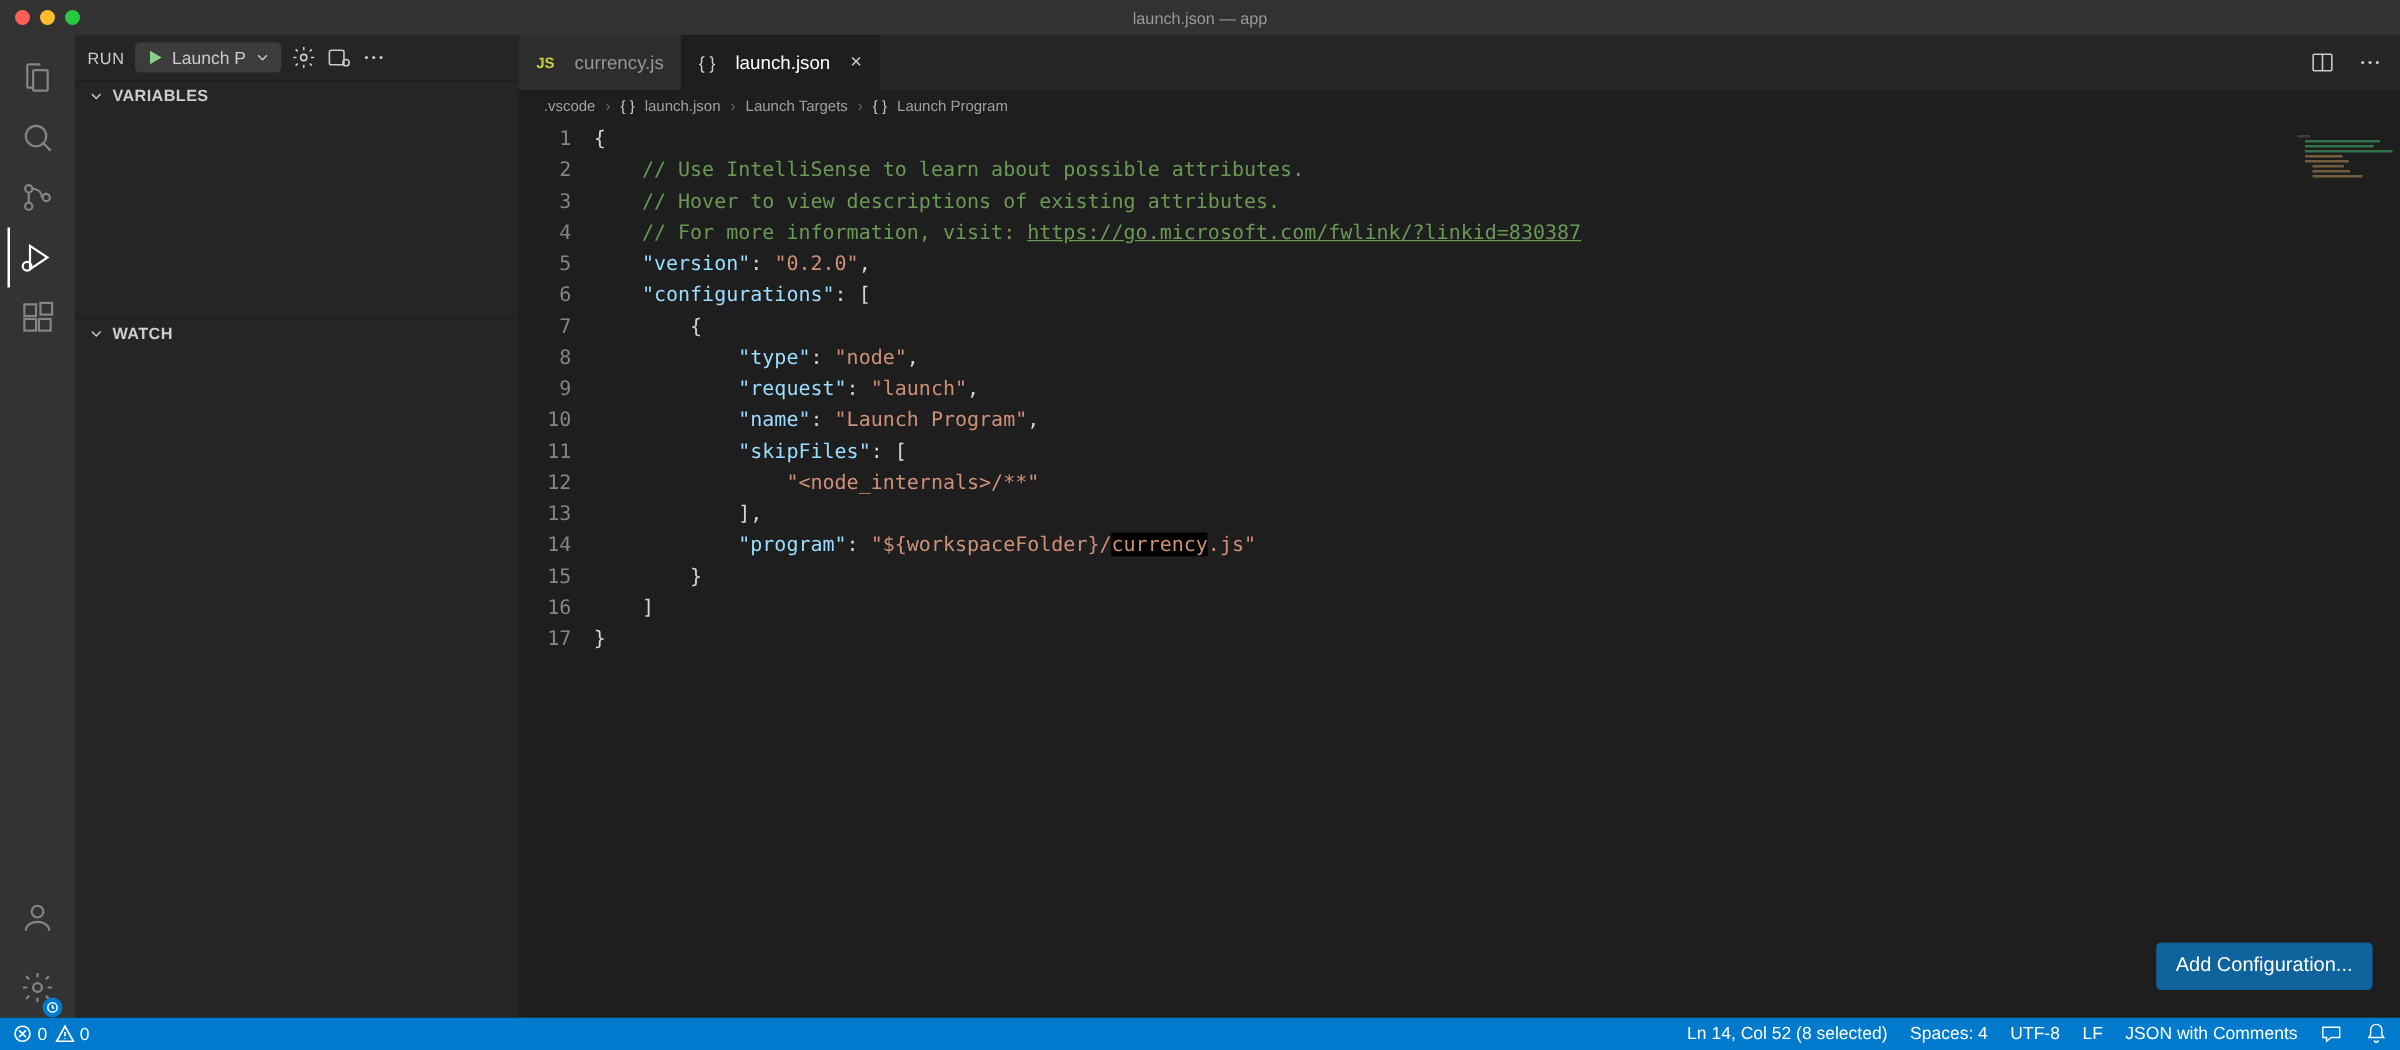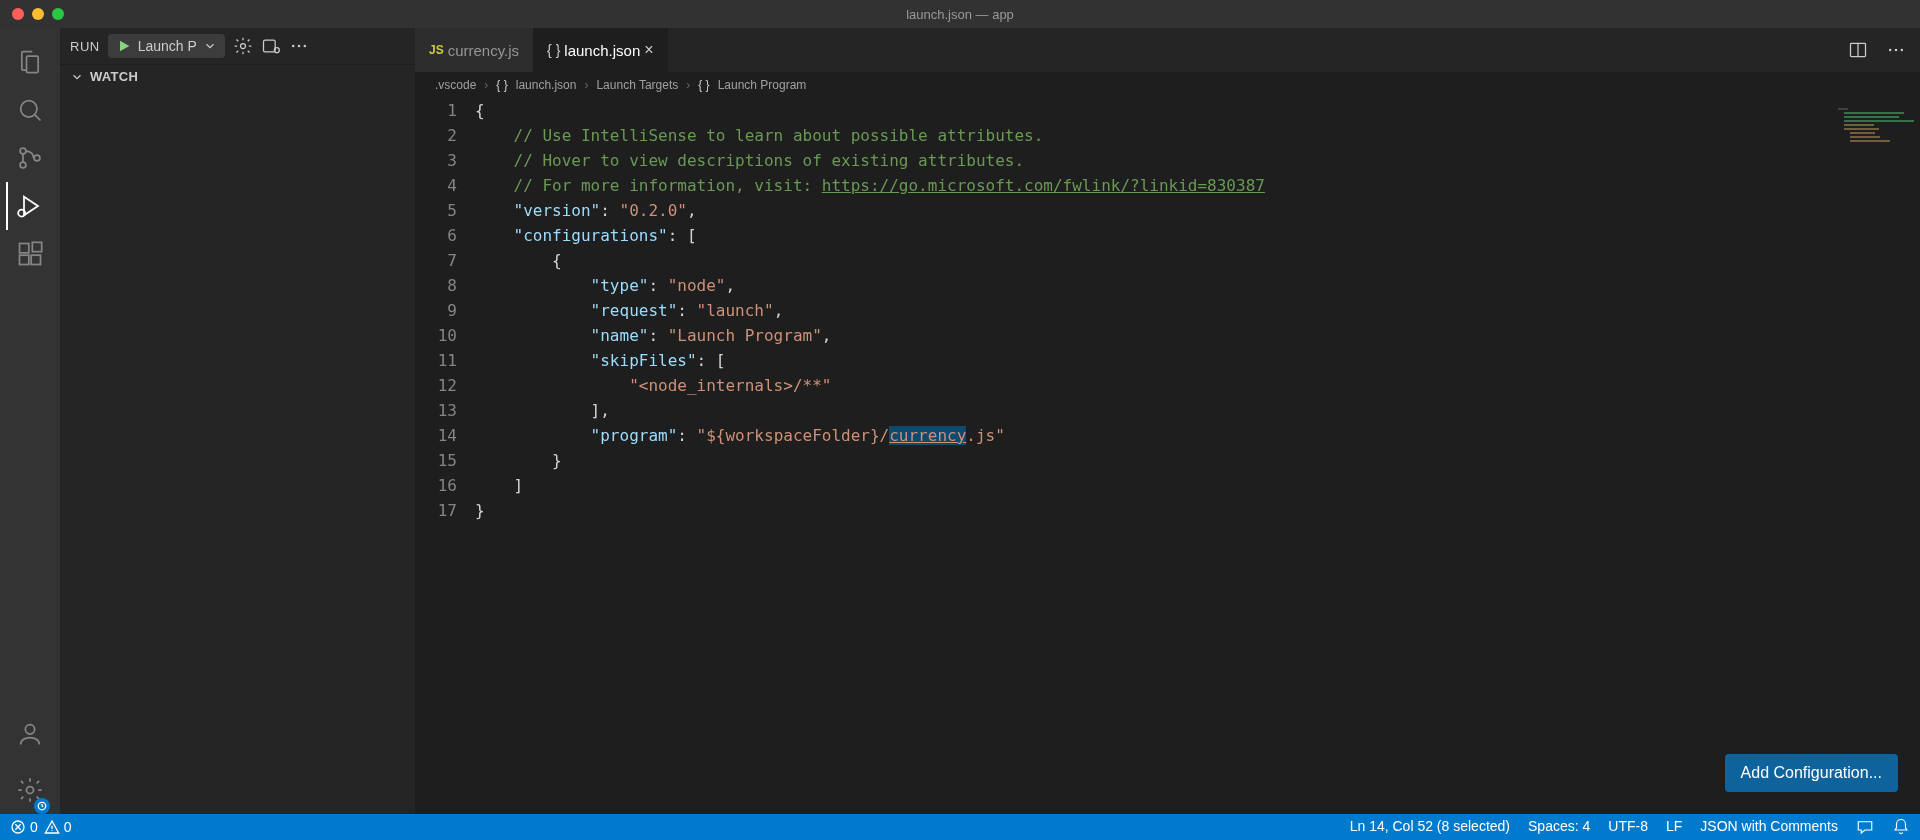--- a/index.html
+++ b/index.html
@@ -19,35 +19,35 @@
 .run-label { font-size:13px; color:#ccc; letter-spacing:.5px; }
 .launch-select { display:flex; align-items:center; background:#3c3c3c; border-radius:4px; padding:4px 8px; gap:6px; font-size:14px; cursor:pointer;justify-content:space-between; }
 .launch-select svg.play { color:#89d185; }
 .gear,.cfg,.more { color:#ccc; cursor:pointer; }
 .section { border-top:1px solid #1e1e1e; }
 .section-head { display:flex; align-items:center; padding:4px 10px; gap:6px; font-size:13px; font-weight:600; color:#ccc; cursor:pointer; letter-spacing:.3px; }
 .section-body { flex:1; }
 .sec-variables{height:190px;} .sec-watch{height:170px;} .sec-callstack{height:170px;}
 .editor-area { flex:1; display:flex; flex-direction:column; background:#1e1e1e; position:relative; }
 .tabs { display:flex; background:#252526; height:44px; align-items:stretch; }
-.tab { display:flex; align-items:center; padding:0 14px; gap:4px; font-size:15px; color:#969696; background:#2d2d2d; cursor:pointer; }
+.tab { display:flex; align-items:center; padding:0 14px; gap:16px; font-size:15px; color:#969696; background:#2d2d2d; cursor:pointer; }
 .tab.active { background:#1e1e1e; color:#fff; }
 .tab .close { font-size:16px; color:#ccc; }
 .tab-actions { margin-left:auto; display:flex; align-items:center; gap:18px; padding-right:14px; color:#ccc; }
 .breadcrumbs { display:flex; align-items:flex-end; padding:6px 20px; gap:8px; font-size:12px; color:#a0a0a0; }
 .breadcrumbs .sep { color:#666; }
 .editor { flex:1; display:flex; font-family:Menlo,Consolas,monospace; font-size:16px; line-height:25px; position:relative; }
 .gutter { width:60px; text-align:right; color:#858585; padding-right:18px; user-select:none; }
 .code { flex:1; white-space:pre; color:#d4d4d4; }
 .s { color:#ce9178; }
 .k { color:#9cdcfe; }
 .c { color:#6a9955; }
 .l { color:#6a9955; text-decoration:underline; }
 .p { color:#d4d4d4; }
-.sel { background:#0c4a6e;text-decoration:underline; }
+.sel { background:#000000; }
 .add-config { position:absolute; right:22px; bottom:22px; background:#0e639c; color:#fff; padding:10px 16px; font-size:16px; border-radius:4px; cursor:pointer; }
 .minimap { position:absolute; top:78px; right:0; width:90px; height:60px; opacity:.6; }
 .minimap .ml { height:2px; margin:2px 8px; }
 .statusbar { height:26px; background:#007acc; color:#fff; display:flex; align-items:center; font-size:14px; padding:0 10px; }
 .statusbar .left { display:flex; align-items:center; gap:6px; }
 .statusbar .right { margin-left:auto; display:flex; align-items:flex-start; gap:18px; }
 .statusbar .item { cursor:pointer; }
 svg { display:block; }
 .badge-clock { position:absolute; bottom:0; right:4px; width:16px; height:16px; background:#007acc; border-radius:50%; display:flex; align-items:center; justify-content:center; }
 </style>
@@ -143,20 +143,29 @@
             <circle cx="19" cy="17" r="3"></circle>
           </svg>
         </span>
       <span class="more">
           <svg width="20" height="20" viewBox="0 0 24 24" fill="currentColor">
             <circle cx="5" cy="12" r="1.5"></circle>
             <circle cx="12" cy="12" r="1.5"></circle>
             <circle cx="19" cy="12" r="1.5"></circle>
           </svg>
         </span>
+    </div>
+    <div class="section sec-variables">
+      <div class="section-head">
+        <svg width="14" height="14" viewBox="0 0 24 24" fill="none" stroke="currentColor" stroke-width="2">
+            <path d="m6 9 6 6 6-6"></path>
+          </svg>
+        <span>VARIABLES</span>
+      </div>
+      <div class="section-body"></div>
     </div>
     <div class="section sec-watch">
       <div class="section-head">
         <svg width="14" height="14" viewBox="0 0 24 24" fill="none" stroke="currentColor" stroke-width="2">
             <path d="m6 9 6 6 6-6"></path>
           </svg>
         <span>WATCH</span>
       </div>
       <div class="section-body"></div>
     </div>

